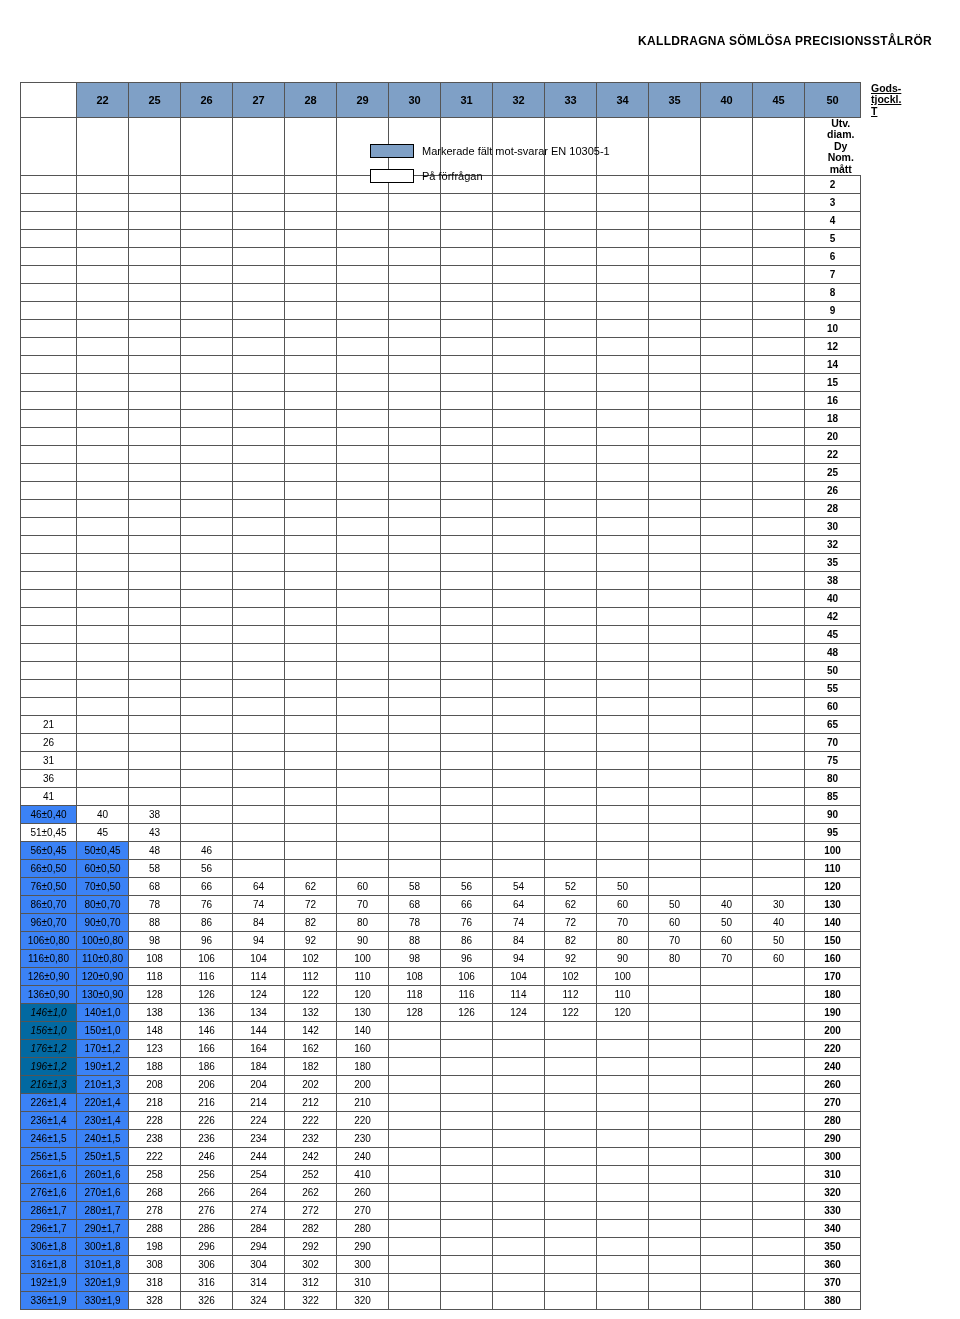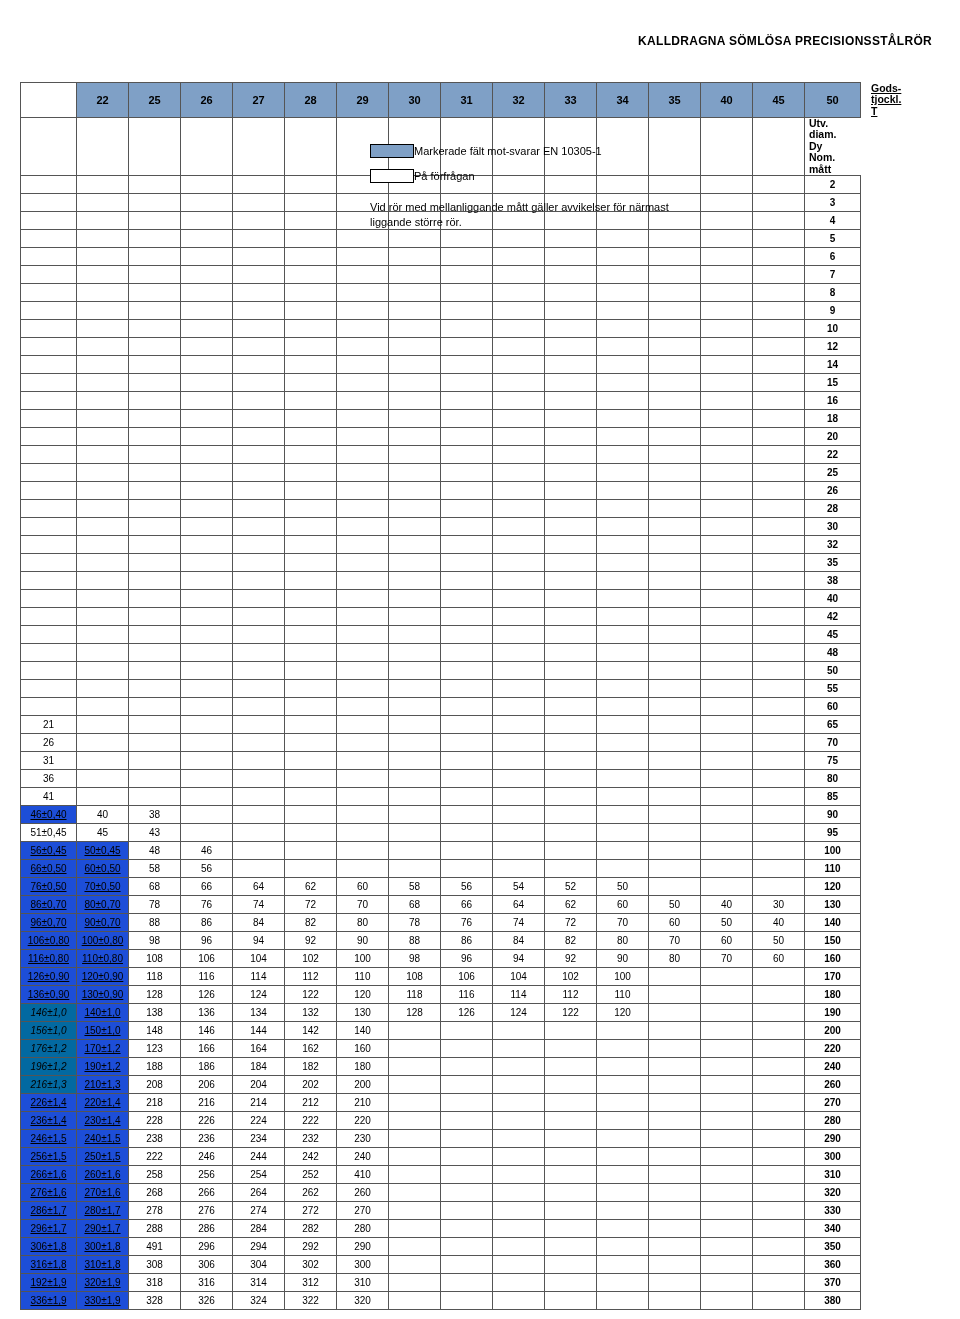--- a/index.html
+++ b/index.html
@@ -37,29 +37,29 @@
     font-weight: bold;
     font-size: 11px;
   }
   .subhead td { border-bottom: 1px solid #555; }
   .rightlabel {
     font-weight: bold;
     font-size: 10.5px;
     line-height: 1.1;
   }
   .rowbold { font-weight: bold; }
-  .shaded { background: #1d4ed8; text-decoration: underline; }
+  .shaded { background: #3b82f6; }
   .marked { background: #0369a1; font-style: italic; }
   .legend-overlay {
     position: absolute;
     font-size: 11px;
     line-height: 1.35;
     width: 300px;
   }
-  .legend-row { display:flex; margin:2px 0 10px 0; }
+  .legend-row { display:flex; gap:8px; margin:2px 0 10px 0; }
   .legend-marked-swatch {
     width: 44px; height: 14px; background:#7fa0c6; border:1px solid #000;
   }
   .legend-onreq-swatch {
     width: 44px; height: 14px; background:#fff; border:1px solid #000;
   }
   .rel { position: relative; }
   .footer {
     padding: 26px 0 0 20px;
     font-size: 11px;
@@ -76,21 +76,20 @@
 
   <div class="legend-overlay" style="left:370px; top:60px">
     <div class="legend-row">
       <div class="legend-marked-swatch"></div>
       <div>Markerade fält mot-svarar EN 10305-1</div>
     </div>
     <div class="legend-row">
       <div class="legend-onreq-swatch"></div>
       <div>På förfrågan</div>
     </div>
-    <div style="margin-top:16px">Vid rör med mellanliggande mått gäller avvikelser för närmast liggande större rör.</div>
   </div>
 
   <table class="grid">
     <colgroup>
       <col style="width:56px">
       <col span="14" style="width:52px">
       <col style="width:56px">
     </colgroup>
     <thead id="thead">
         <tr>
@@ -123,21 +122,21 @@
           <td></td>
           <td></td>
           <td></td>
           <td></td>
           <td></td>
           <td></td>
           <td></td>
           <td></td>
           <td></td>
           <td></td>
-          <td rowspan="2" style="border: none; text-align: left; padding-left: 4px;">
+          <td rowspan="2" style="border: none; text-align: center; padding-left: 16px;">
             <div class="rightlabel">Utv.<br>diam.<br>Dy<br>Nom.<br>mått</div>
           </td>
         </tr>
       </thead>
     <tbody id="tbody">
         <tr>
           <td></td>
           <td></td>
           <td></td>
           <td></td>
@@ -1194,21 +1193,21 @@
           <td></td>
           <td></td>
           <td></td>
           <td></td>
           <td></td>
           <td class="rowbold">340</td>
         </tr>
         <tr>
           <td class="shaded">306±1,8</td>
           <td class="shaded">300±1,8</td>
-          <td>491</td>
+          <td>198</td>
           <td>296</td>
           <td>294</td>
           <td>292</td>
           <td>290</td>
           <td></td>
           <td></td>
           <td></td>
           <td></td>
           <td></td>
           <td></td>

